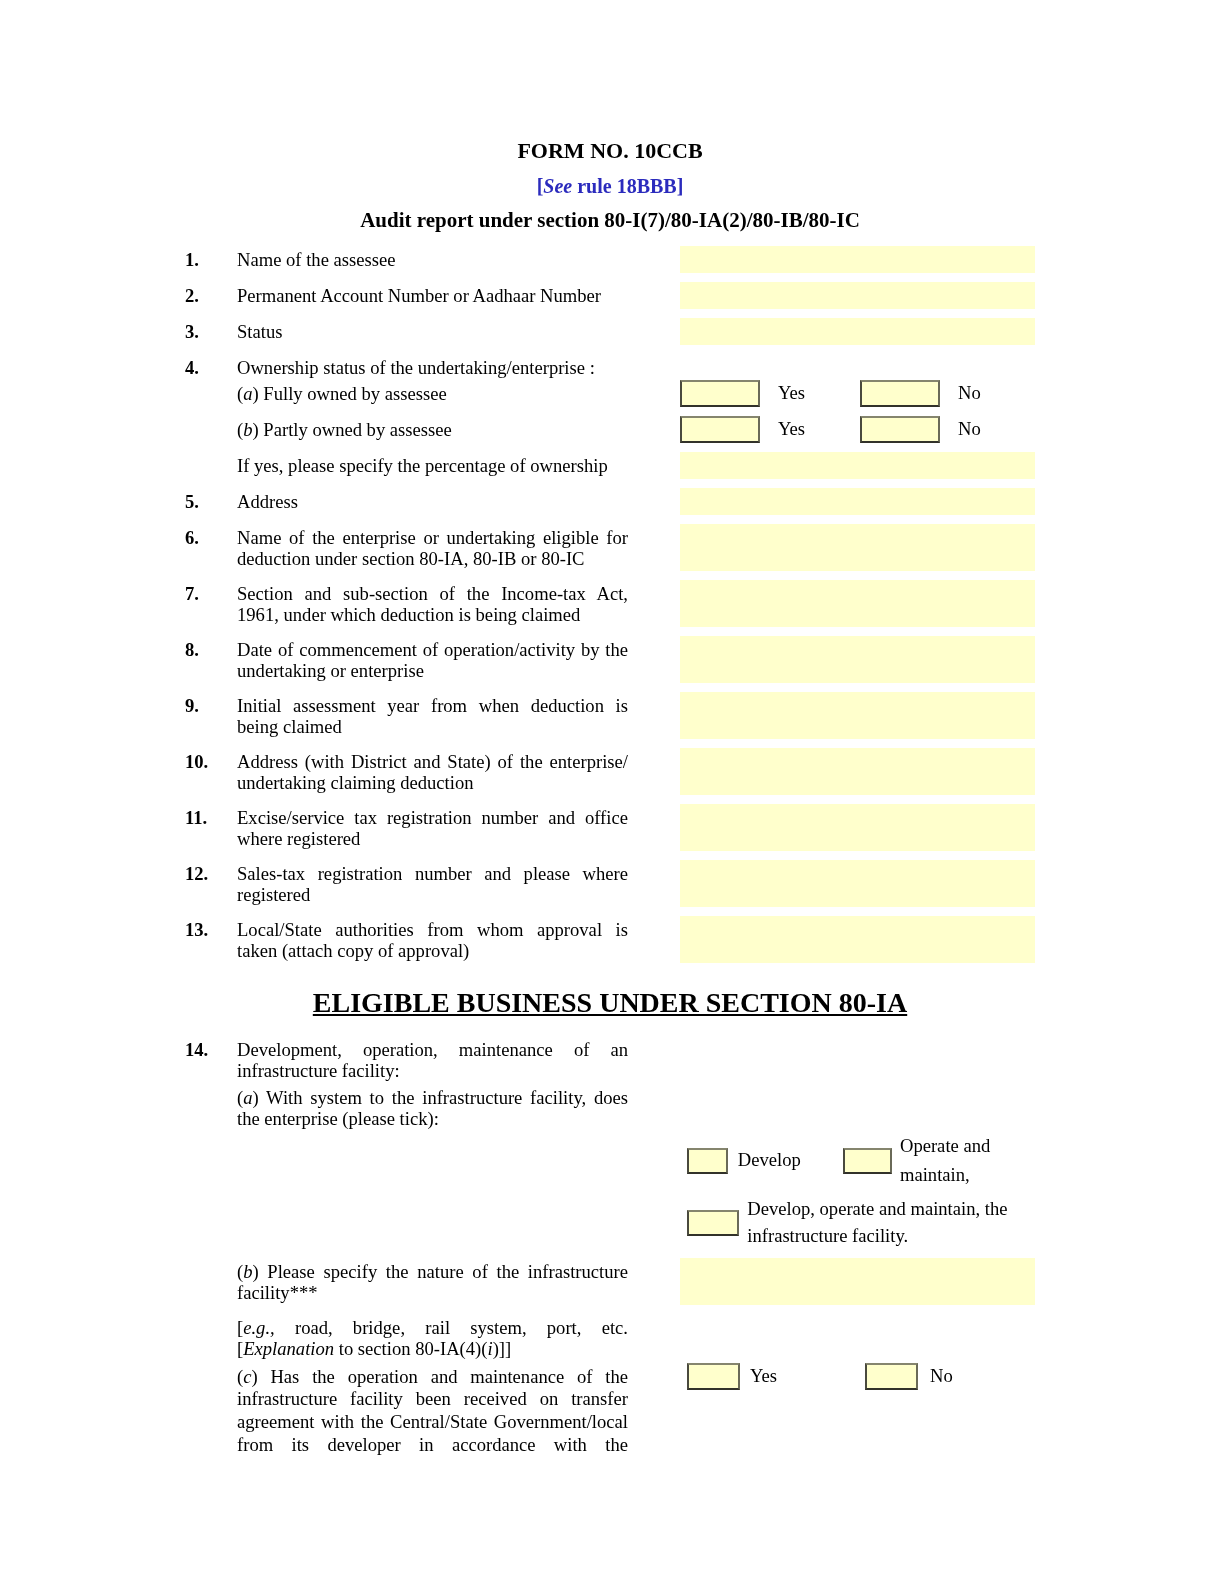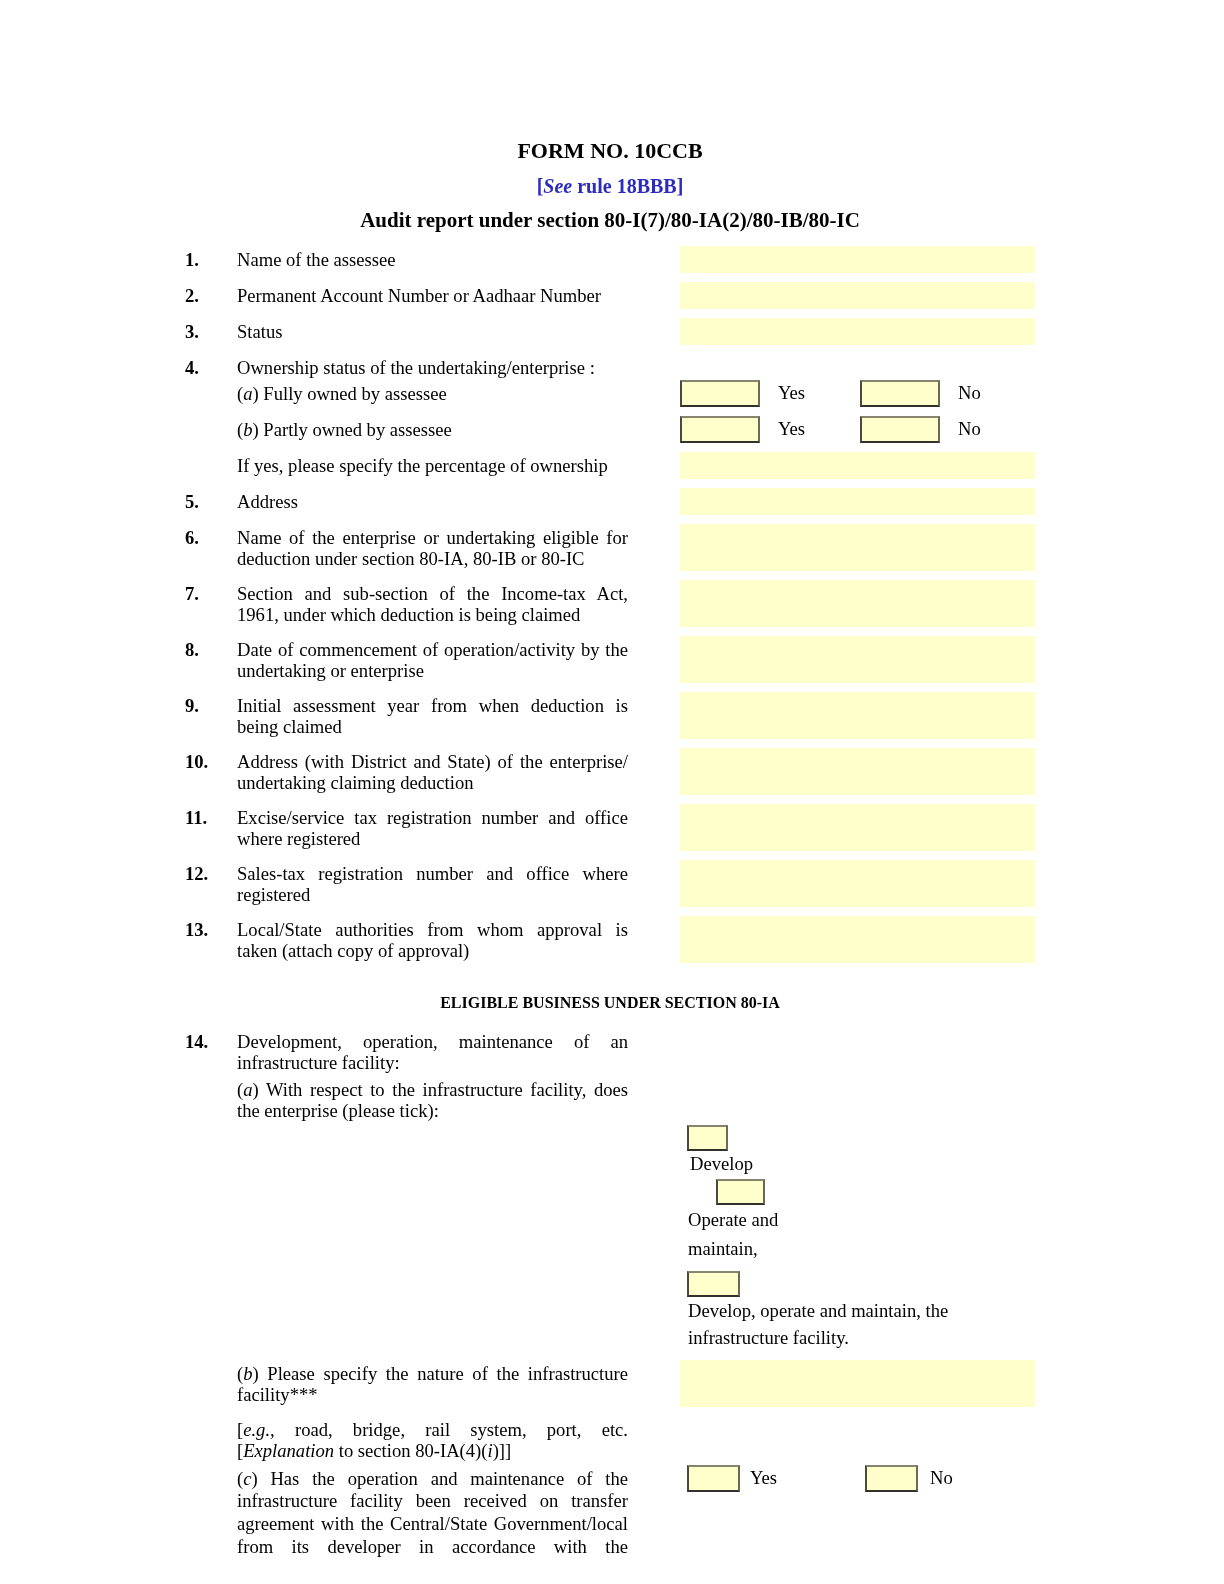--- a/index.html
+++ b/index.html
@@ -23,39 +23,39 @@
   .mb5{margin-bottom:5px;}
   .mb6{margin-bottom:6px;}
   
   .ynrow{display:flex;align-items:flex-start;flex:none;width:355px;margin-top:-3px;}
   .ynbox{width:76px;height:23px;background:var(--field-bg,#ffffcc);
     border:2px solid;border-color:#85856e #6a6a58 #32322a #4a4a3e;}
   .ynlab{margin-left:18px;width:40px;font-size:18.6px;line-height:26px;}
   .ynbox.second{margin-left:42px;}
   
   .tickcol{flex:none;width:355px;margin-top:-3px;}
-  .tickrow{display:flex;align-items:flex-start;flex-direction:column;}
+  .tickrow{display:flex;align-items:center;}
   .tickrow.second{margin-top:6px;}
   .tickbox{height:22px;background:var(--field-bg,#ffffcc);margin-top:2px;
     border:2px solid;border-color:#85856e #6a6a58 #32322a #4a4a3e;}
   .tb-develop{width:37px;margin-left:7px;}
   .lab-develop{margin-left:10px;width:70px;font-size:18.6px;line-height:26px;}
   .tb-om{width:45px;margin-left:36px;}
   .lab-om{margin-left:8px;width:136px;font-size:18.6px;line-height:29px;}
   .tb-dom{width:49px;margin-left:7px;}
   .lab-dom{margin-left:8px;width:292px;font-size:18.6px;line-height:27px;}
   
   .cyn{display:flex;align-items:flex-start;flex:none;width:355px;margin-top:-3px;}
   .cbox{width:49px;height:23px;background:var(--field-bg,#ffffcc);
     border:2px solid;border-color:#85856e #6a6a58 #32322a #4a4a3e;}
   .cbox.first{margin-left:7px;}
   .cyes{margin-left:10px;width:36px;font-size:18.6px;line-height:26px;}
   .cbox.second{margin-left:79px;}
   .cno{margin-left:12px;width:34px;font-size:18.6px;line-height:26px;}
-  .sec-head{text-align:center;font-weight:bold;font-size:16px;line-height:24px;margin:28px 0 16px 0;}
+  .sec-head{text-align:center;font-weight:bold;font-size:28px;line-height:24px;margin:28px 0 24px 0;text-decoration:underline;}
   .cline{text-align:justify;text-align-last:justify;}
   .ccont{}
   .jline{display:block;text-align:justify;text-align-last:justify;line-height:23px;}
 </style>
 </head>
 <body>
 
 <div class="page">
   <div class="content">
 
@@ -166,21 +166,21 @@
 
       <div class="row">
         <div class="num">11.</div>
         <div class="lbl">Excise/service tax registration number and office where registered</div>
         <div class="gap"></div>
         <div class="fld tall"></div>
       </div>
 
       <div class="row">
         <div class="num">12.</div>
-        <div class="lbl">Sales-tax registration number and office where registered</div>
+        <div class="lbl">Sales-tax registration number and please where registered</div>
         <div class="gap"></div>
         <div class="fld tall"></div>
       </div>
 
       <div class="row">
         <div class="num">13.</div>
         <div class="lbl">Local/State authorities from whom approval is taken (attach copy of approval)</div>
         <div class="gap"></div>
         <div class="fld tall"></div>
       </div>
@@ -190,21 +190,21 @@
 
     <div class="rows">
 
       <div class="row mb5">
         <div class="num">14.</div>
         <div class="lbl">Development, operation, maintenance of an infrastructure facility:</div>
       </div>
 
       <div class="row mb4">
         <div class="num"></div>
-        <div class="lbl"><span>(</span><i>a</i><span>) With respect to the infrastructure facility, does the enterprise (please tick):</span></div>
+        <div class="lbl"><span>(</span><i>a</i><span>) With system to the infrastructure facility, does the enterprise (please tick):</span></div>
       </div>
 
       <div class="row">
         <div class="num"></div>
         <div class="lbl"></div>
         <div class="gap"></div>
         <div class="tickcol">
           <div class="tickrow">
             <div class="tickbox tb-develop"></div>
             <div class="lab-develop">Develop</div>

